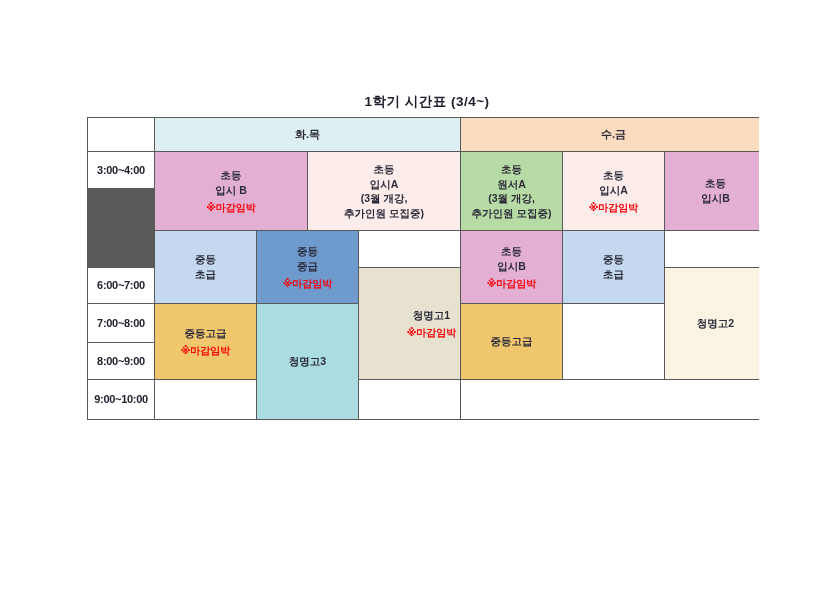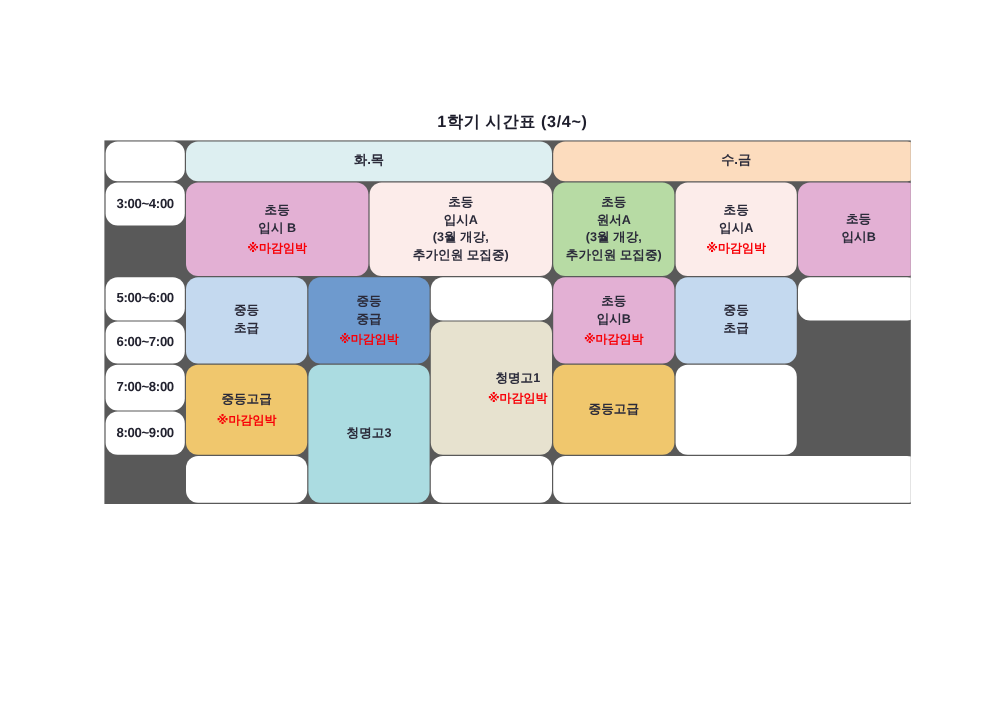--- a/index.html
+++ b/index.html
@@ -43,21 +43,20 @@
     display: flex;
     flex-direction: column;
     align-items: center;
     justify-content: center;
     text-align: center;
     color: #2b2b3a;
     font-weight: bold;
     font-size: 10.5px;
     line-height: 15px;
     overflow: hidden;
-    border-radius: 10px;
   }
   .cell .ln { display: block; }
   .cell .badge {
     color: #f80007;
     font-size: 10px;
     line-height: 15px;
     margin-top: 2px;
   }
   .tight { line-height: 14.5px; }
   .time-cell {
@@ -95,31 +94,31 @@
     <div class="cell c-tuethu-hdr hdr" style="grid-column:2 / span 6; grid-row:1;">
       <span class="ln">화.목</span>
     </div>
     <div class="cell c-wedfri-hdr hdr" style="grid-column:8 / span 6; grid-row:1;">
       <span class="ln">수.금</span>
     </div>
 
     <div class="cell c-white time-cell" style="grid-column:1; grid-row:2;">
       <span class="ln">3:00~4:00</span>
     </div>
-    <div class="cell c-white time-cell" style="grid-column:1; grid-row:4;">
-      <span class="ln">5:00~6:00</span>
-    </div>
     <div class="cell c-white time-cell" style="grid-column:1; grid-row:5;">
       <span class="ln">6:00~7:00</span>
     </div>
     <div class="cell c-white time-cell" style="grid-column:1; grid-row:6;">
       <span class="ln">7:00~8:00</span>
     </div>
     <div class="cell c-white time-cell" style="grid-column:1; grid-row:7;">
       <span class="ln">8:00~9:00</span>
+    </div>
+    <div class="cell c-white time-cell" style="grid-column:1; grid-row:8;">
+      <span class="ln">9:00~10:00</span>
     </div>
 
     <div class="cell c-pink" style="grid-column:2 / span 3; grid-row:2 / span 2;">
       <span class="ln">초등</span>
       <span class="ln">입시 B</span>
       <span class="badge">※마감임박</span>
     </div>
     <div class="cell c-lightpink" style="grid-column:5 / span 3; grid-row:2 / span 2;">
       <span class="ln tight">초등</span>
       <span class="ln tight">입시A</span>
@@ -163,20 +162,23 @@
       <span class="ln">초등</span>
       <span class="ln">입시B</span>
       <span class="badge">※마감임박</span>
     </div>
     <div class="cell c-lightblue" style="grid-column:10 / span 2; grid-row:4 / span 2;">
       <span class="ln">중등</span>
       <span class="ln">초급</span>
     </div>
     <div class="cell c-white" style="grid-column:12 / span 2; grid-row:4;"></div>
 
+    <div class="cell c-cream" style="grid-column:12 / span 2; grid-row:5 / span 3;">
+      <span class="ln">청명고2</span>
+    </div>
 
     <div class="cell c-gold" style="grid-column:2 / span 2; grid-row:6 / span 2;">
       <span class="ln">중등고급</span>
       <span class="badge">※마감임박</span>
     </div>
 
     <div class="cell c-cyan" style="grid-column:4 / span 2; grid-row:6 / span 3;">
       <span class="ln">청명고3</span>
     </div>
 

